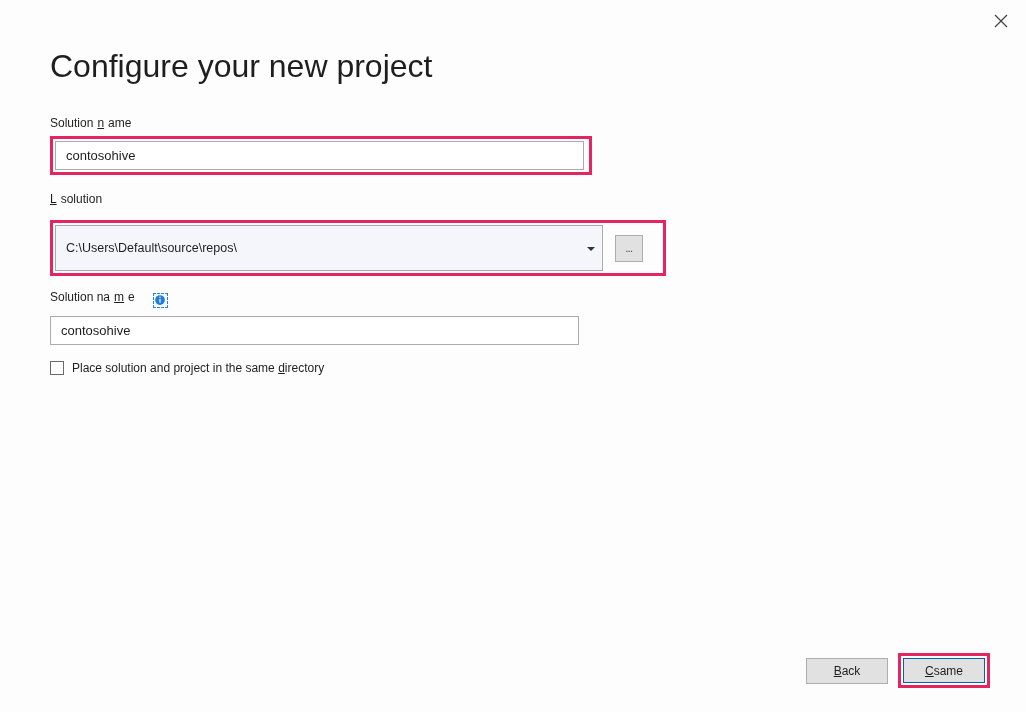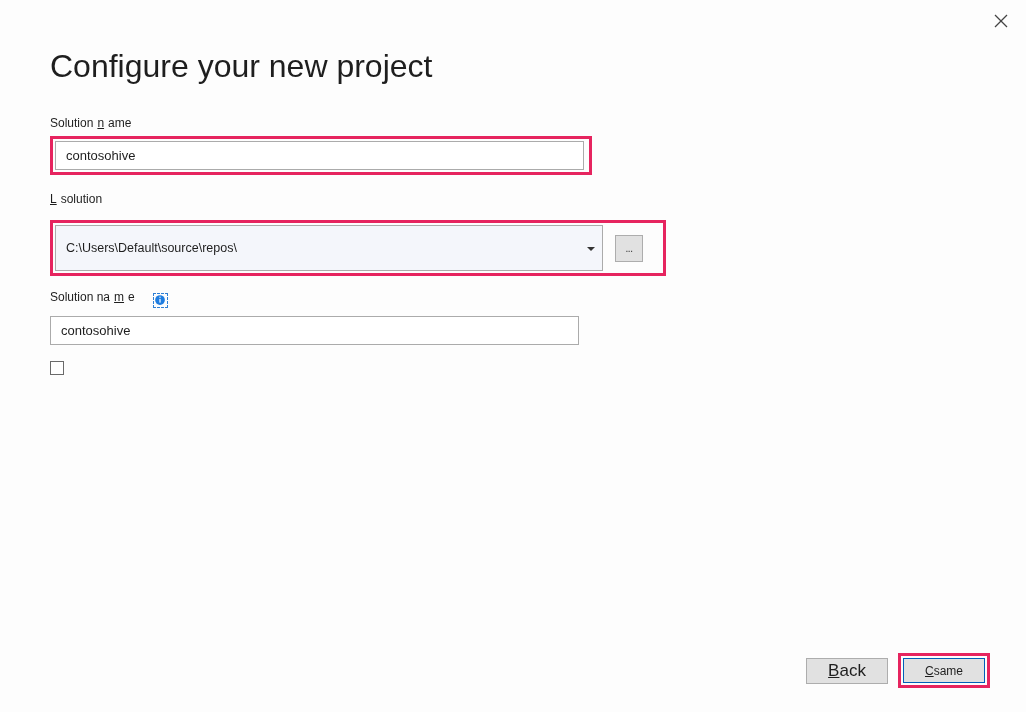--- a/index.html
+++ b/index.html
@@ -173,21 +173,21 @@
       right: 36px;
       display: flex;
       gap: 10px;
       align-items: center;
     }
     .btn {
       min-width: 82px;
       height: 26px;
       border: 1px solid #adadad;
       background: #e1e1e1;
-      font-size: 17px;
+      font-size: 12px;
       font-family: inherit;
       cursor: pointer;
       color: #1e1e1e;
       padding: 0 18px;
     }
     .btn-create-wrap {
       border: 3px solid #e6245f;
       padding: 2px;
     }
     .btn-create {
@@ -256,20 +256,23 @@
           <circle cx="8" cy="8" r="6.5" fill="#1f7de0"></circle>
           <rect x="7.2" y="6.5" width="1.6" height="5" fill="#fff"></rect>
           <rect x="7.2" y="3.5" width="1.6" height="1.6" fill="#fff"></rect>
         </svg>
     </span>
   </div>
   <input type="text" class="solution-input" value="contosohive" style="">
 
   <div class="checkbox-row">
     <div class="checkbox"></div>
+    <span class="checkbox-label">
+      <span>Place solution and project in the same </span><span class="underline-n">d</span><span>irectory</span>
+    </span>
   </div>
 </div>
 
 <div class="footer">
   <button class="btn">
     <span class="underline-n">B</span><span>ack</span>
   </button>
   <div class="btn-create-wrap">
     <button class="btn-create">
       <span class="underline-n">C</span><span>same</span>

